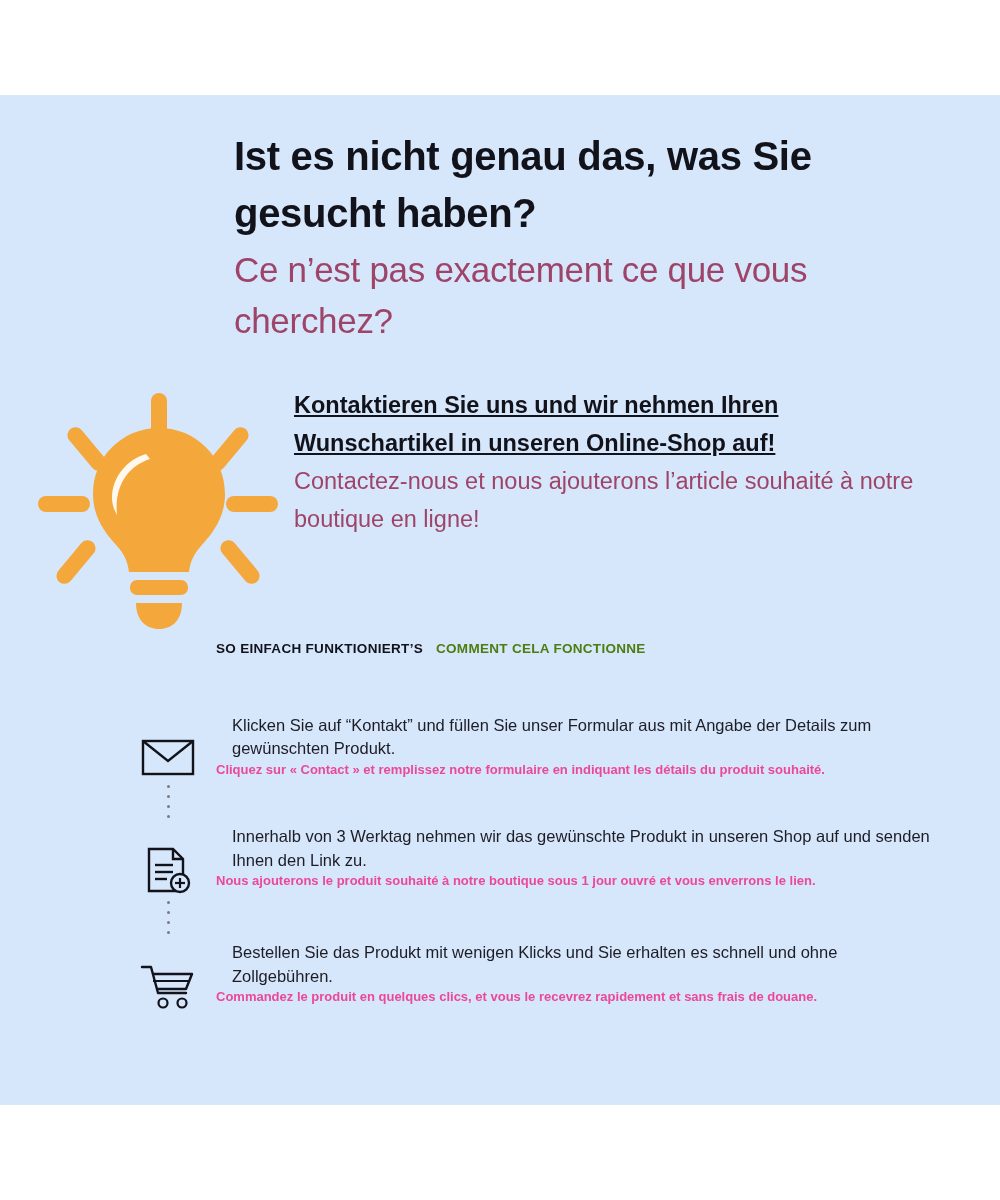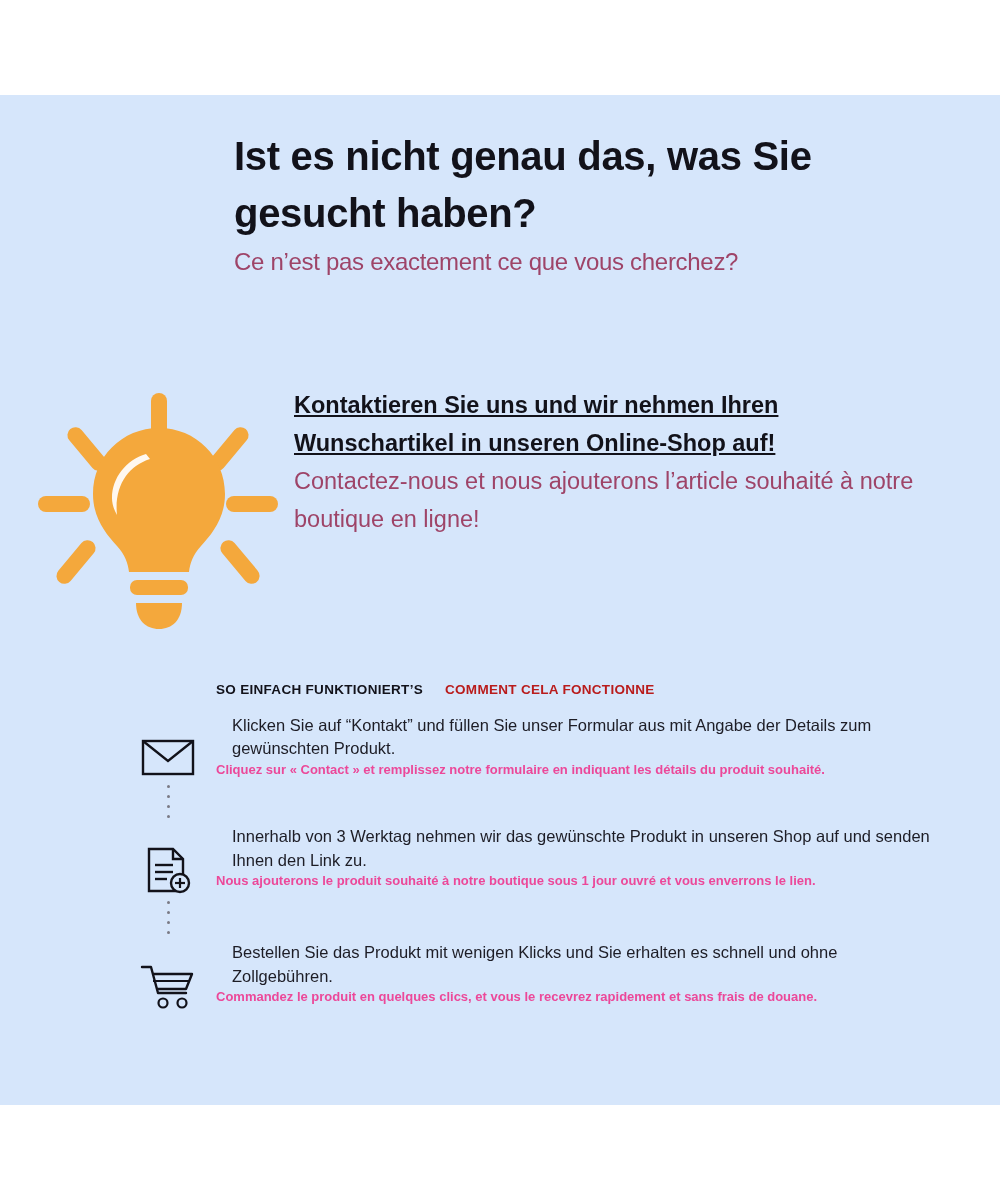--- a/index.html
+++ b/index.html
@@ -37,21 +37,21 @@
     margin-left: 14px;
   }
   .headline .de {
     font-size: 40px;
     line-height: 1.42;
     font-weight: bold;
     color: #12121a;
     letter-spacing: -0.3px;
   }
   .headline .fr {
-    font-size: 24px;
+    font-size: 35px;
     line-height: 1.47;
     font-weight: normal;
     color: #9e4468;
     letter-spacing: -0.3px;
     margin-top: 2px;
   }
 
   
   .bulb {
     position: absolute;
@@ -79,36 +79,36 @@
     font-size: 23.5px;
     font-weight: normal;
     line-height: 1.62;
     color: #9e4468;
   }
 
   
   .howto-title {
     position: absolute;
     left: 216px;
-    top: 682px;
+    top: 641px;
     display: flex;
     align-items: baseline;
-    gap: 22px;
+    gap: 13px;
   }
   .howto-title .de {
     font-size: 13.5px;
     font-weight: bold;
     letter-spacing: 0.3px;
     color: #12121a;
   }
   .howto-title .fr {
     font-size: 13.5px;
     font-weight: bold;
     letter-spacing: 0.3px;
-    color: #b91c1c;
+    color: #4d7c0f;
   }
 
   .steps {
     position: absolute;
     left: 120px;
     top: 712px;
     width: 820px;
   }
   .step {
     position: relative;

